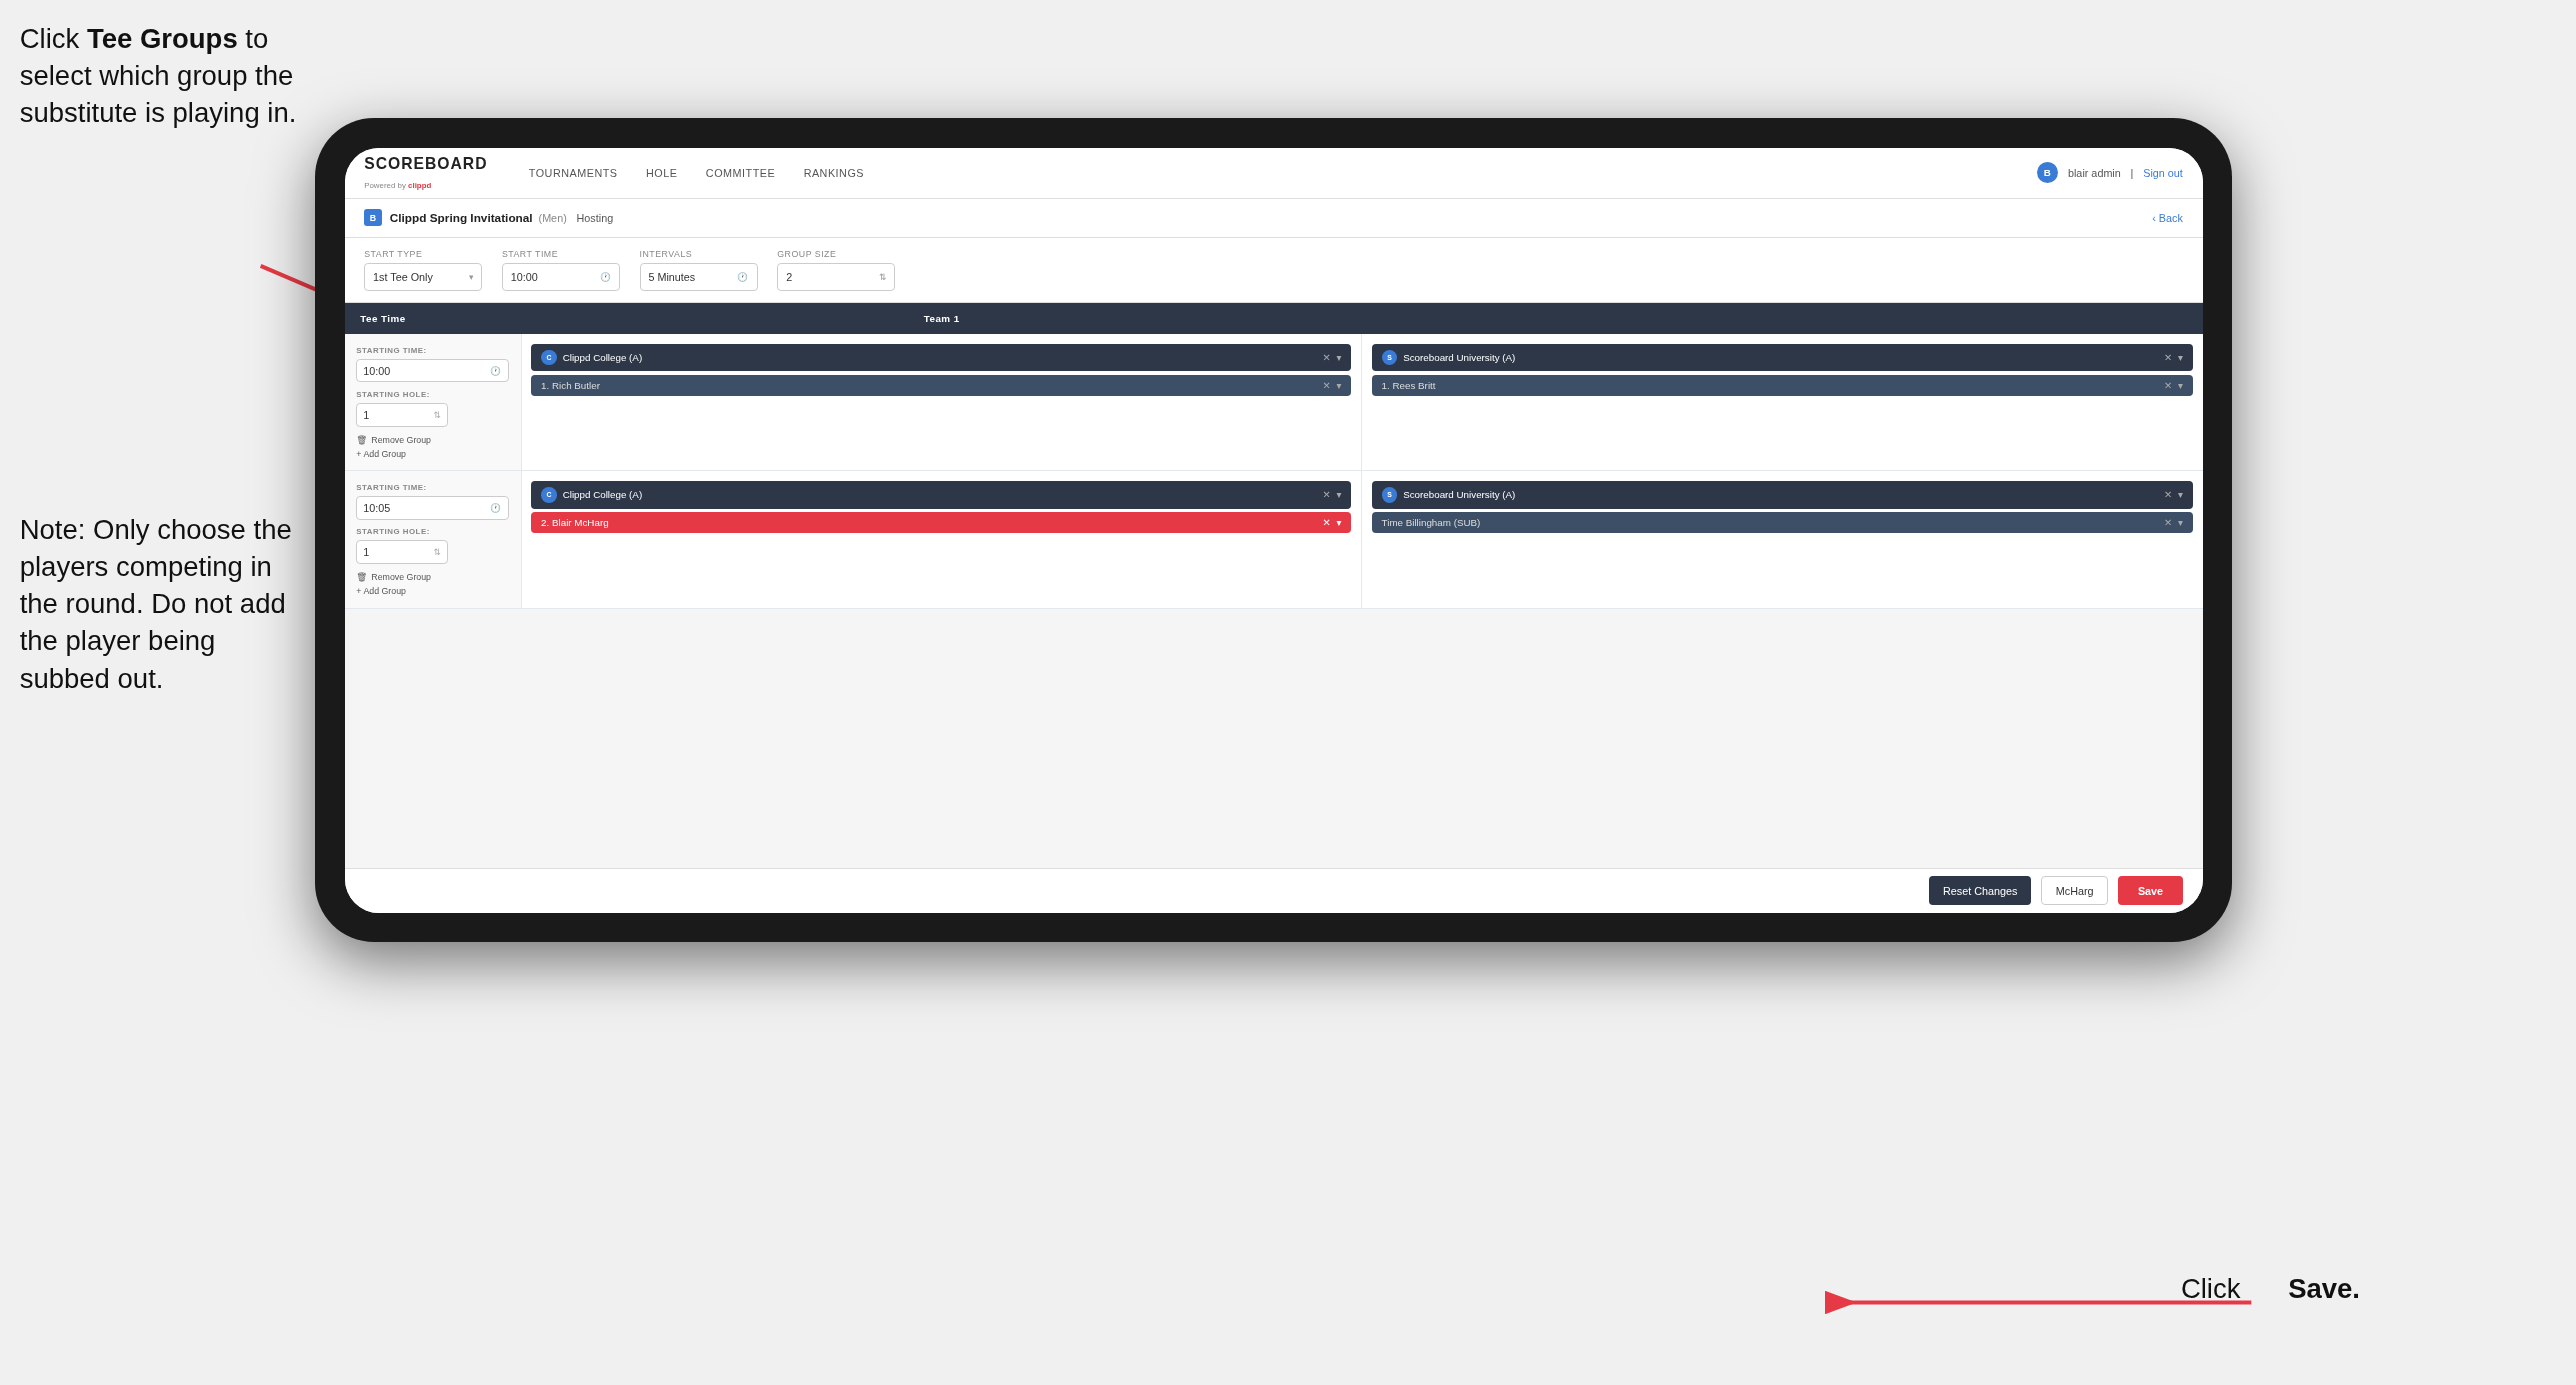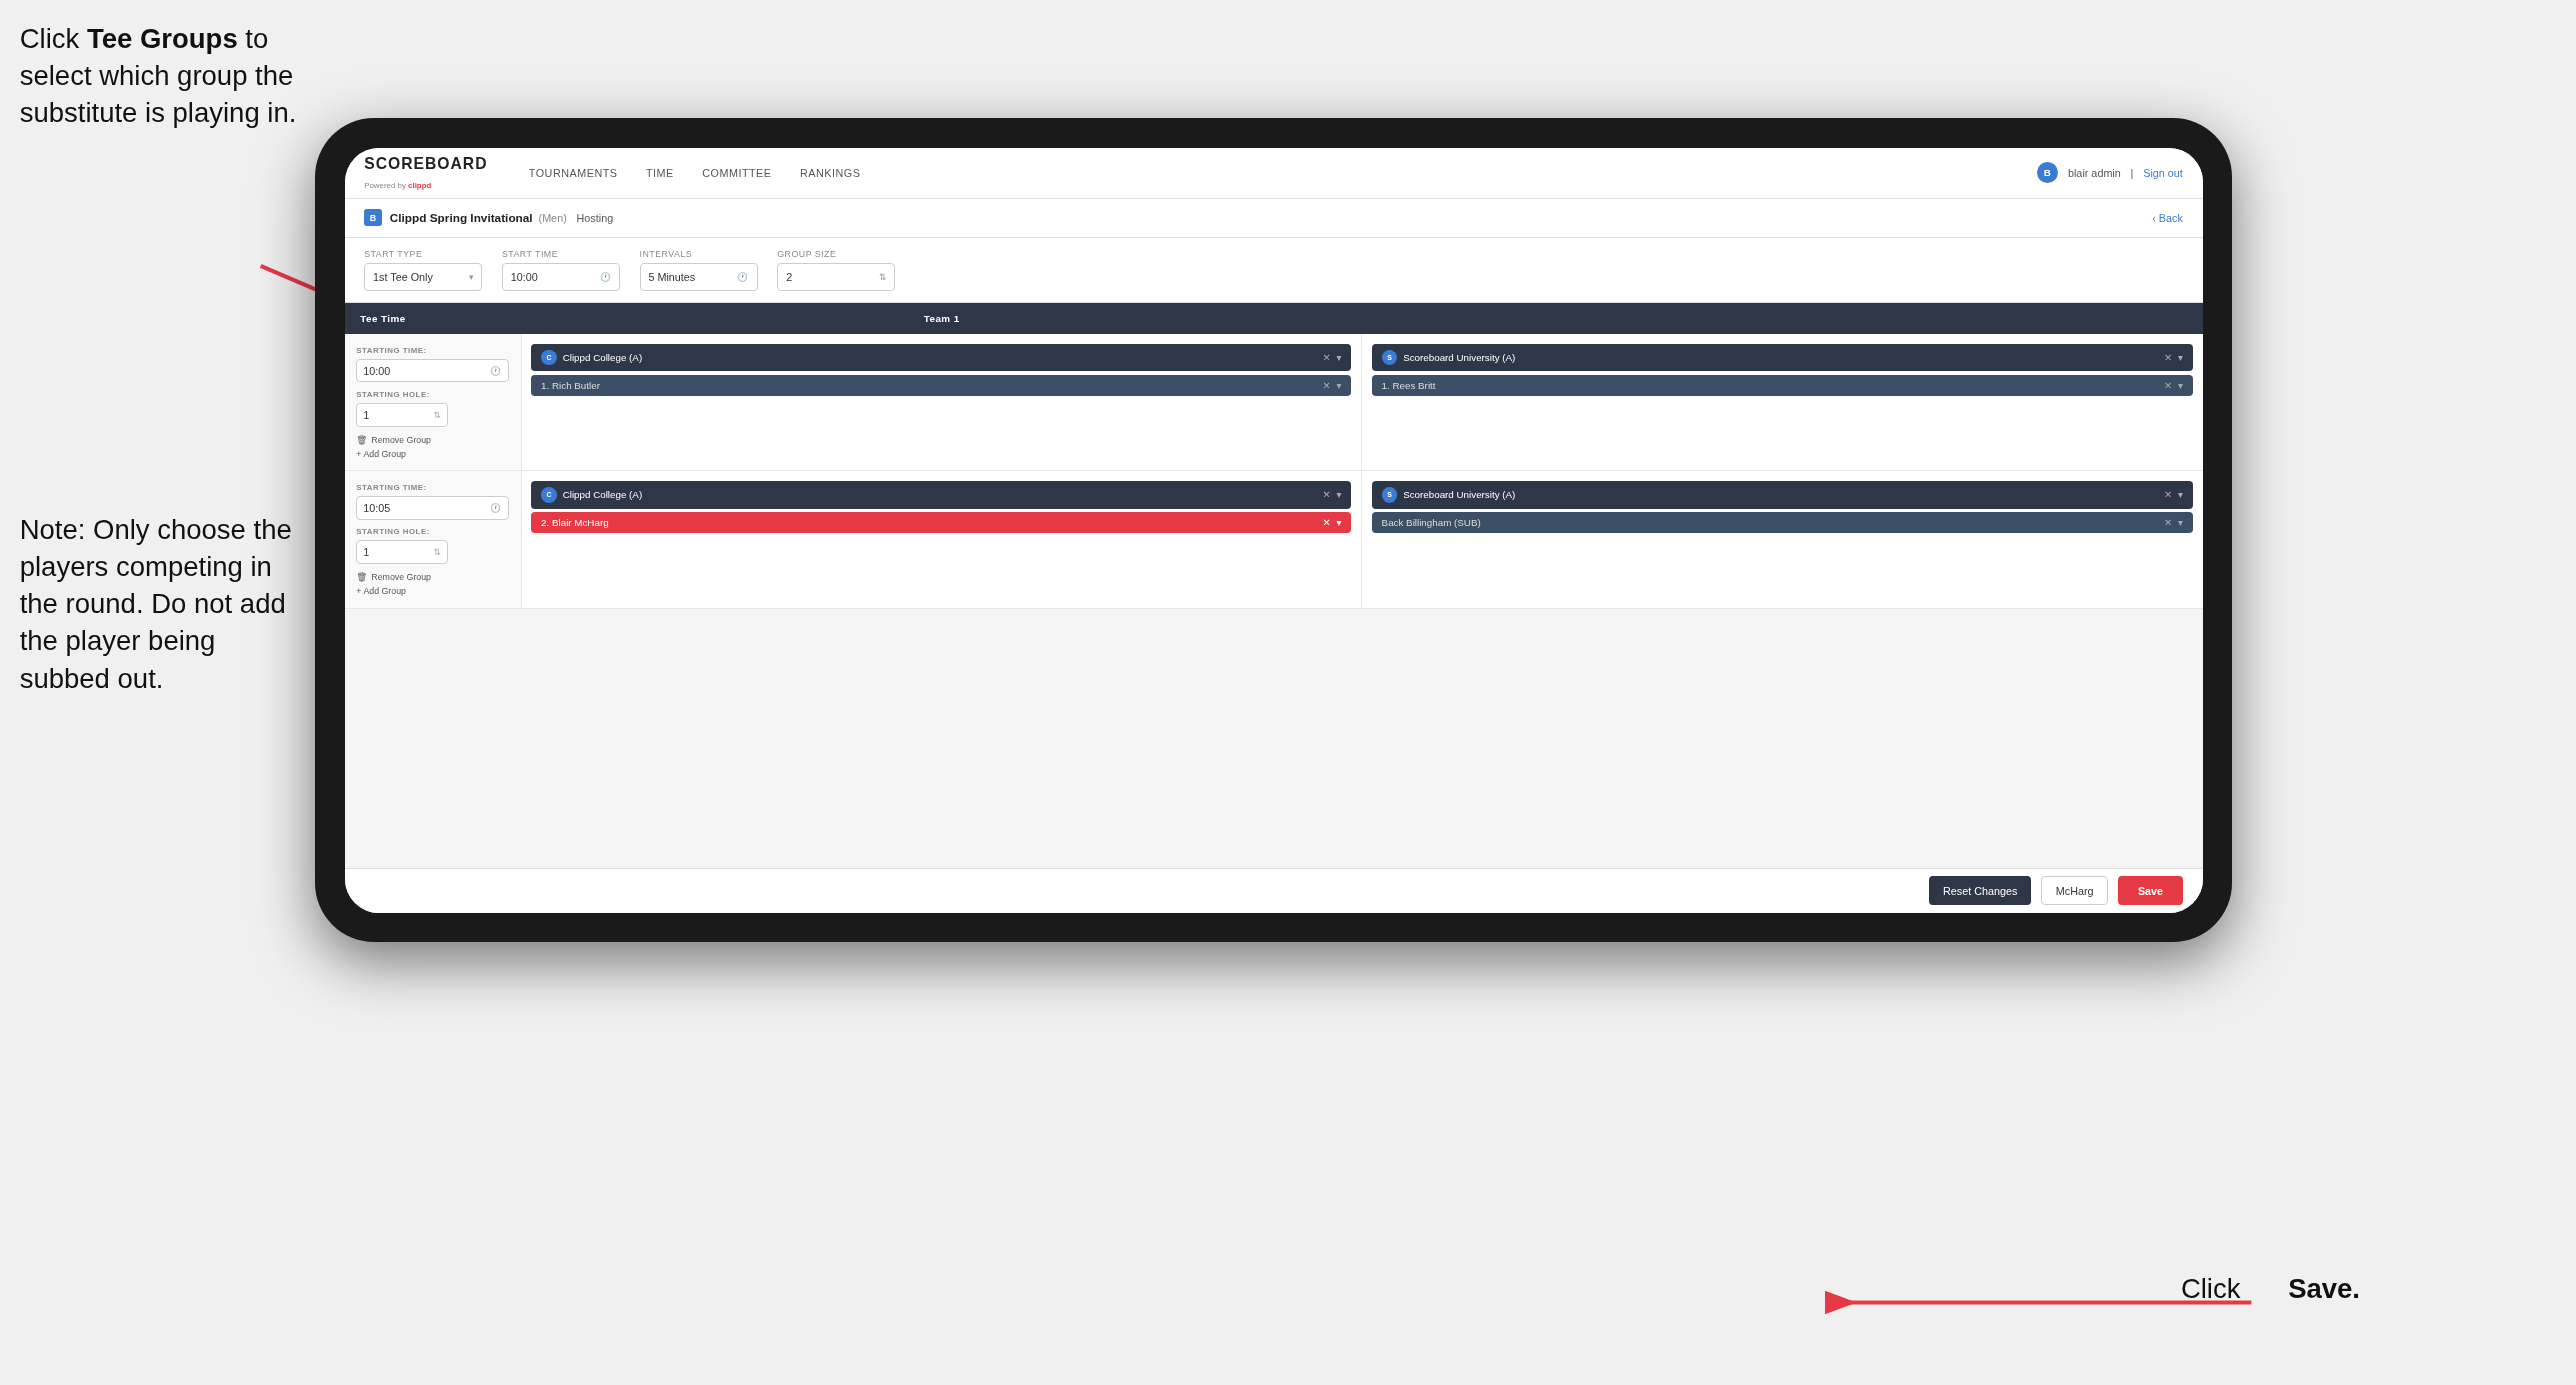--- a/index.html
+++ b/index.html
@@ -490,21 +490,21 @@
 
     <div class="navbar">
       <div class="logo-area">
         <span class="logo-scoreboard">SCOREBOARD</span>
         <span class="logo-powered">
           <span>Powered by</span> <span class="logo-clippd">clippd</span>
         </span>
       </div>
       <div class="nav-links">
         <a class="nav-link">TOURNAMENTS</a>
-        <a class="nav-link">TIME</a>
+        <a class="nav-link">HOLE</a>
         <a class="nav-link">COMMITTEE</a>
         <a class="nav-link">RANKINGS</a>
       </div>
       <div class="nav-right">
         <div class="nav-avatar">B</div>
         <span>blair admin</span>
         <span>|</span>
         <span style="cursor:pointer;color:#3a7bd5;">Sign out</span>
       </div>
     </div>
@@ -661,21 +661,21 @@
               <div class="team-card-left">
                 <div class="team-badge">S</div>
                 <span class="team-name">Scoreboard University (A)</span>
               </div>
               <div class="team-card-right">
                 <span class="card-x">✕</span>
                 <span class="card-chevron">▾</span>
               </div>
             </div>
             <div class="player-row">
-              <span class="player-name">Back Billingham (SUB)</span>
+              <span class="player-name">Time Billingham (SUB)</span>
               <div class="player-right">
                 <span class="player-x">✕</span>
                 <span class="card-chevron">▾</span>
               </div>
             </div>
           </div>
         </div>
 
       </div>
     </div>

